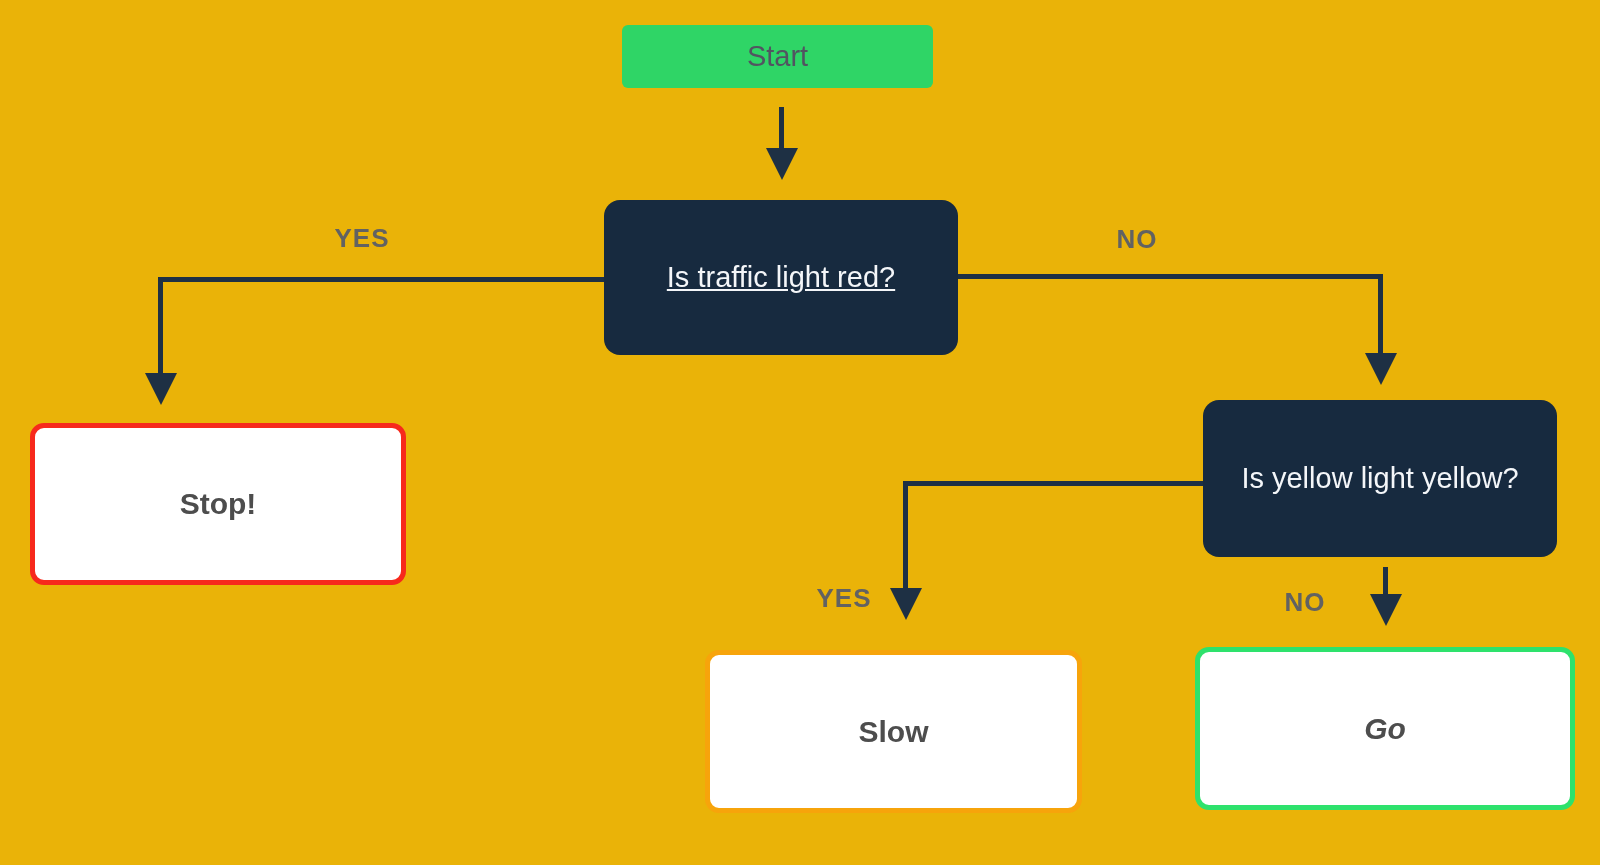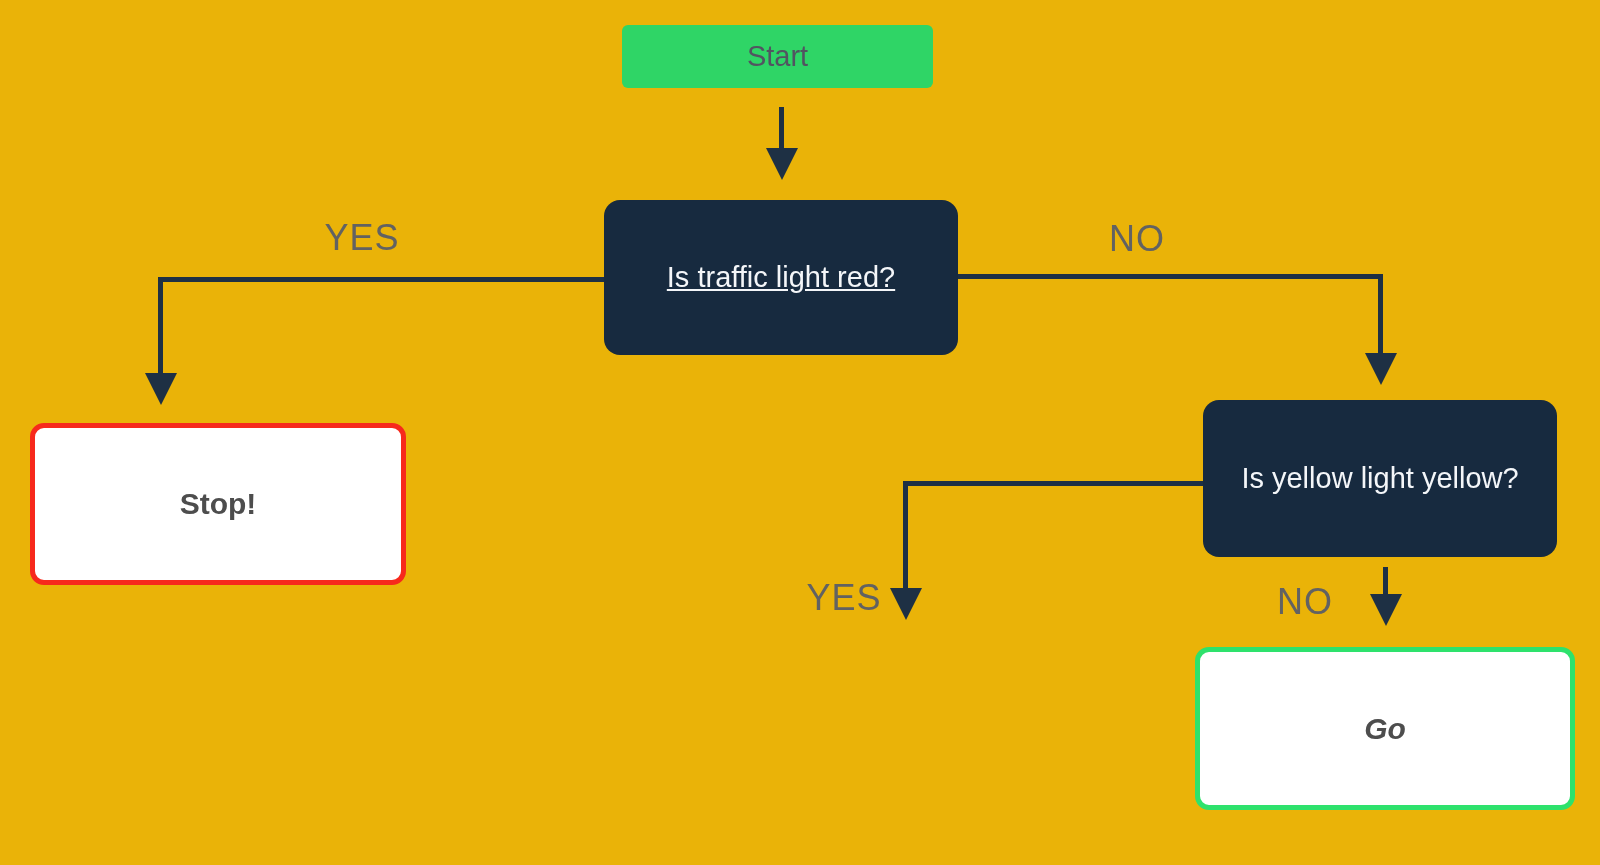--- a/index.html
+++ b/index.html
@@ -61,22 +61,22 @@
     width: 0;
     height: 0;
     border-left: 16px solid transparent;
     border-right: 16px solid transparent;
     border-top: 32px solid var(--line, #1e3044);
   }
   .edge-label {
     position: absolute;
     transform: translate(-50%, -50%);
     color: var(--edge-label-gray, #626262);
-    font-size: 36px;
-    font-weight: 400;
+    font-size: 26px;
+    font-weight: 700;
     letter-spacing: 1px;
     white-space: nowrap;
   }
 
   
   #n-start { left: 622px; top: 25px;  width: 311px; height: 63px; }
   #n-q1    { left: 604px; top: 200px; width: 354px; height: 155px; text-decoration: underline; }
   #n-q2    { left: 1203px; top: 400px; width: 354px; height: 157px; }
   #n-stop  { left: 30px;  top: 423px; width: 376px; height: 162px; }
   #n-slow  { left: 705px; top: 650px; width: 377px; height: 163px; }
@@ -111,20 +111,21 @@
 <div class="canvas">
 
   <div class="node start" id="n-start">Start</div>
 
   <div class="node decision" id="n-q1">Is traffic light red?</div>
 
   <div class="node decision" id="n-q2">Is yellow light yellow?</div>
 
   <div class="node outcome stop" id="n-stop">Stop!</div>
 
+  <div class="node outcome slow" id="n-slow">Slow</div>
 
   <div class="node outcome go" id="n-go">Go</div>
 
   <div class="v-line" id="e0-shaft"></div>
   <div class="arrow-down" id="e0-head"></div>
 
   <div class="h-line" id="e1-h"></div>
   <div class="v-line" id="e1-v"></div>
   <div class="arrow-down" id="e1-head"></div>
   <span class="edge-label" id="e1-label">YES</span>

